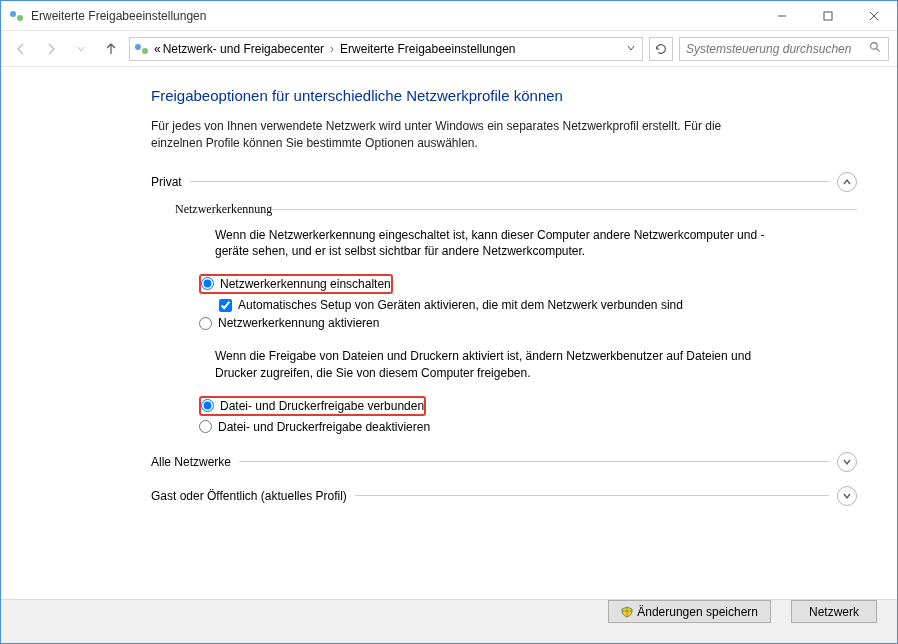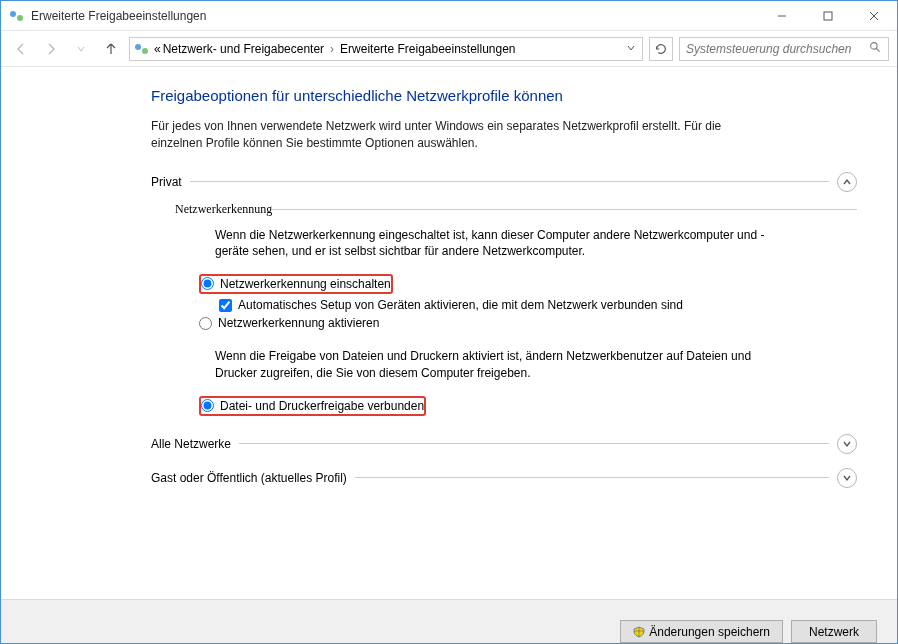--- a/index.html
+++ b/index.html
@@ -156,24 +156,24 @@
     padding: 1px 0;
     display: inline-flex;
     align-items: flex-start;
     gap: 6px;
   }
   
   .footer {
     height: 44px;
     border-top: 1px solid #dcdcdc;
     display: flex;
-    align-items: flex-end;
+    align-items: flex-start;
     justify-content: flex-end;
     padding-right: 20px;
-    gap: 8px;
+    gap: 20px;
     background: #f0f0f0;
   }
   .btn {
     height: 23px;
     min-width: 86px;
     padding: 0 12px;
     border: 1px solid #adadad;
     background: #e1e1e1;
     font-size: 12px;
     display: flex; align-items: center; justify-content: center;
@@ -309,20 +309,24 @@
 
     <div class="subsection">
       <p class="desc">Wenn die Freigabe von Dateien und Druckern aktiviert ist, ändern Netzwerkbenutzer auf Dateien und Drucker zugreifen, die Sie von diesem Computer freigeben.</p>
       <div class="options">
         <div class="radio-row">
           <span class="highlight">
             <input type="radio" name="fp" checked="" style="">
             <span>Datei- und Druckerfreigabe verbunden</span>
           </span>
         </div>
+        <div class="radio-row">
+          <input type="radio" name="fp" style="">
+          <span>Datei- und Druckerfreigabe deaktivieren</span>
+        </div>
       </div>
     </div>
   </div>
 
   <div class="section">
     <div class="section-hdr">
       <span class="label">Alle Netzwerke</span>
       <span class="line"></span>
       <span class="expand-btn">
         <svg width="10" height="10" viewBox="0 0 10 10">

